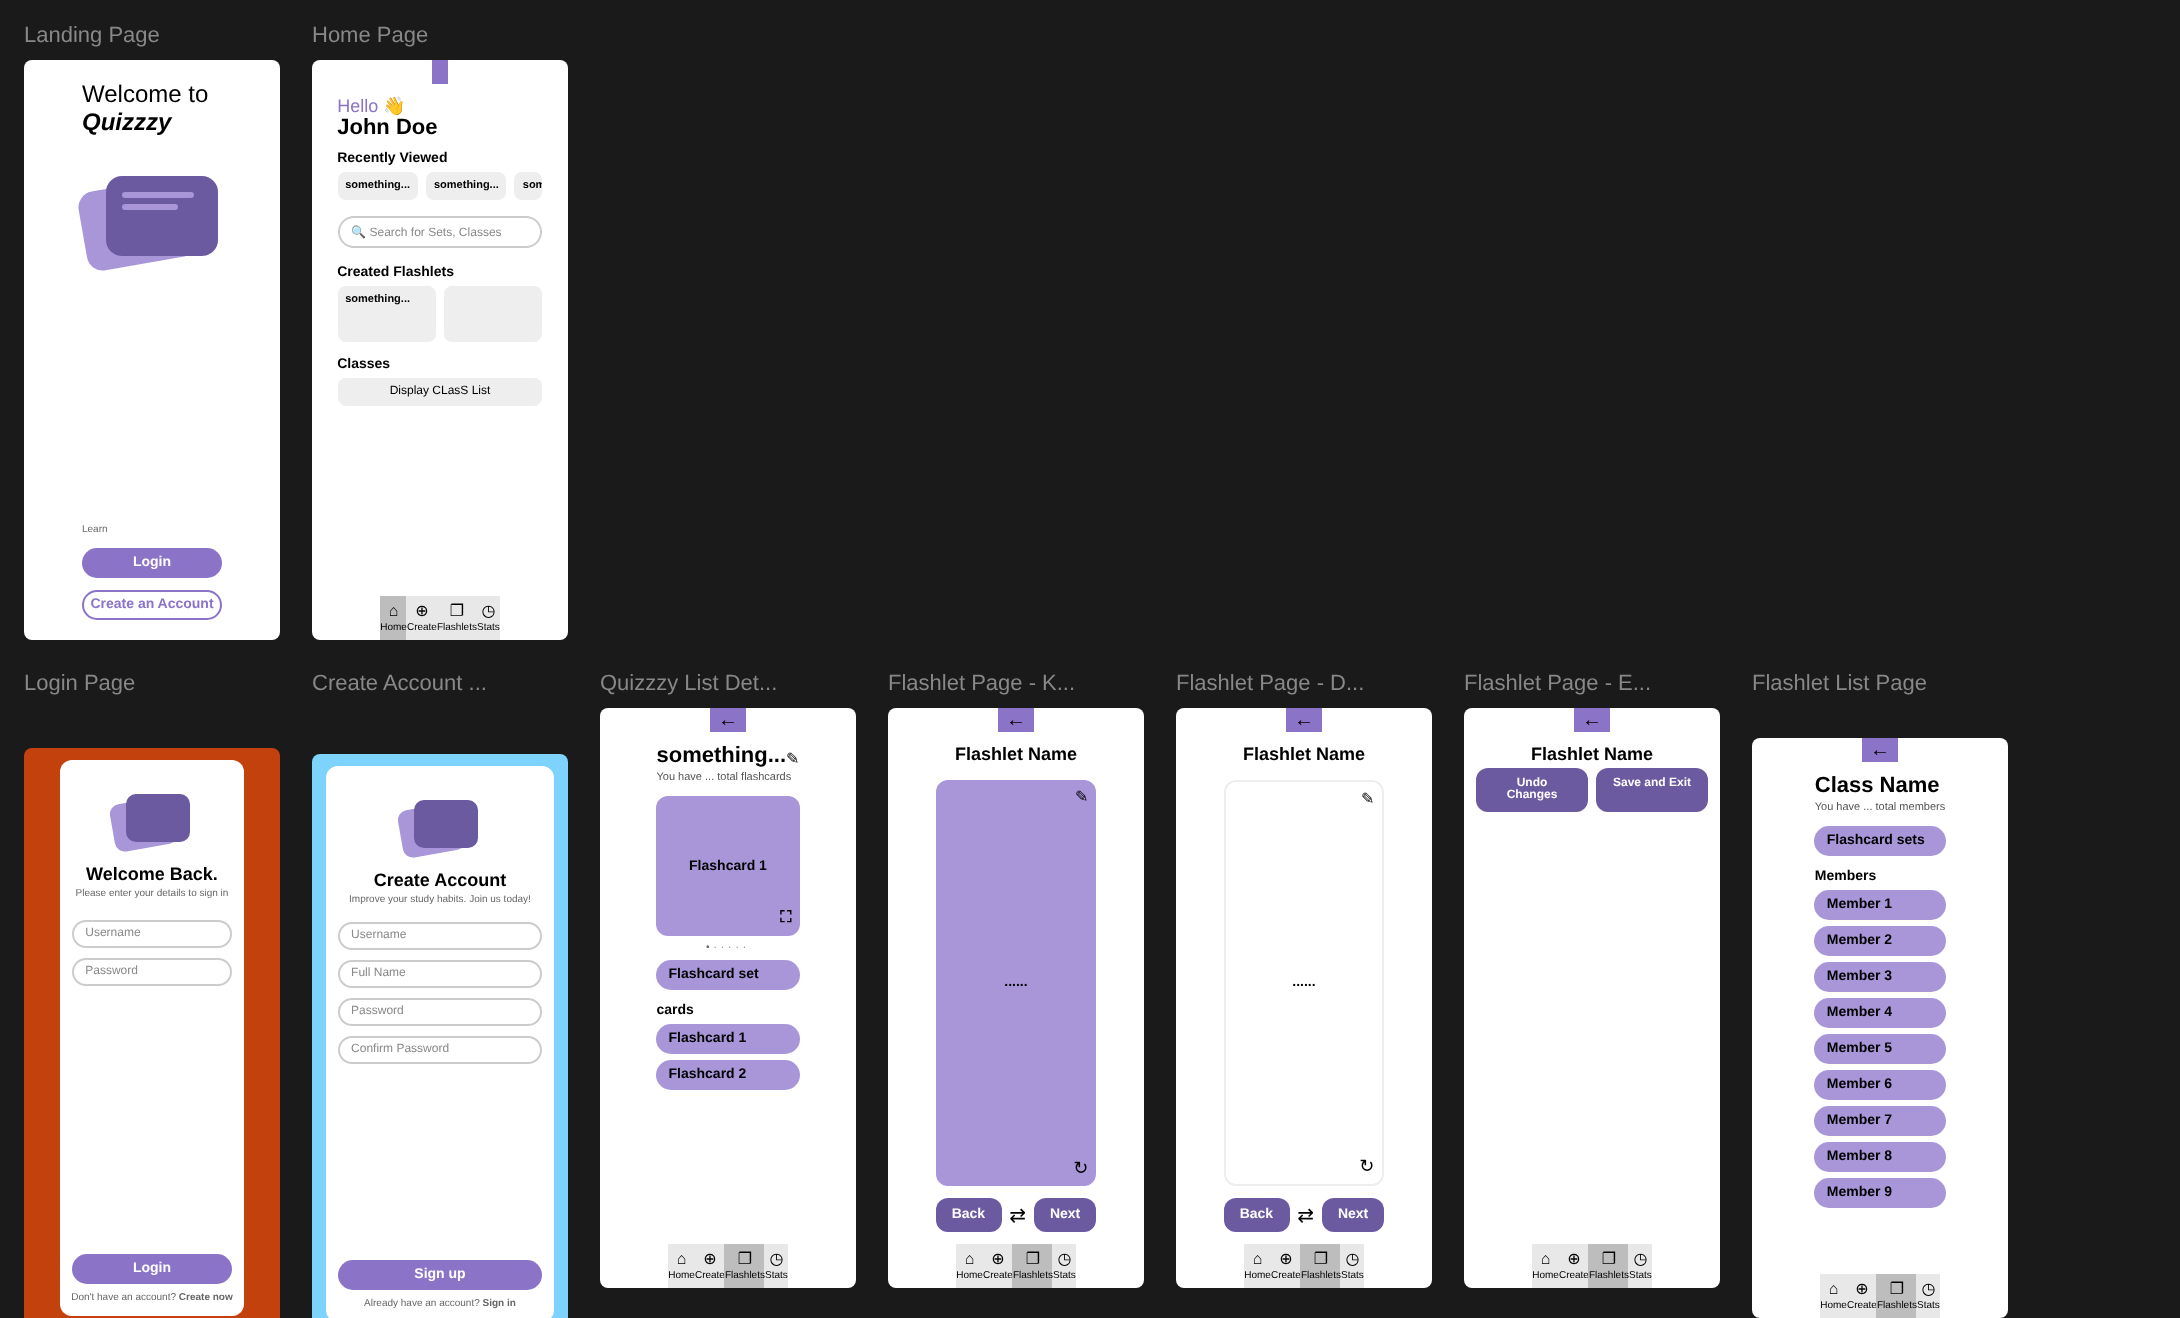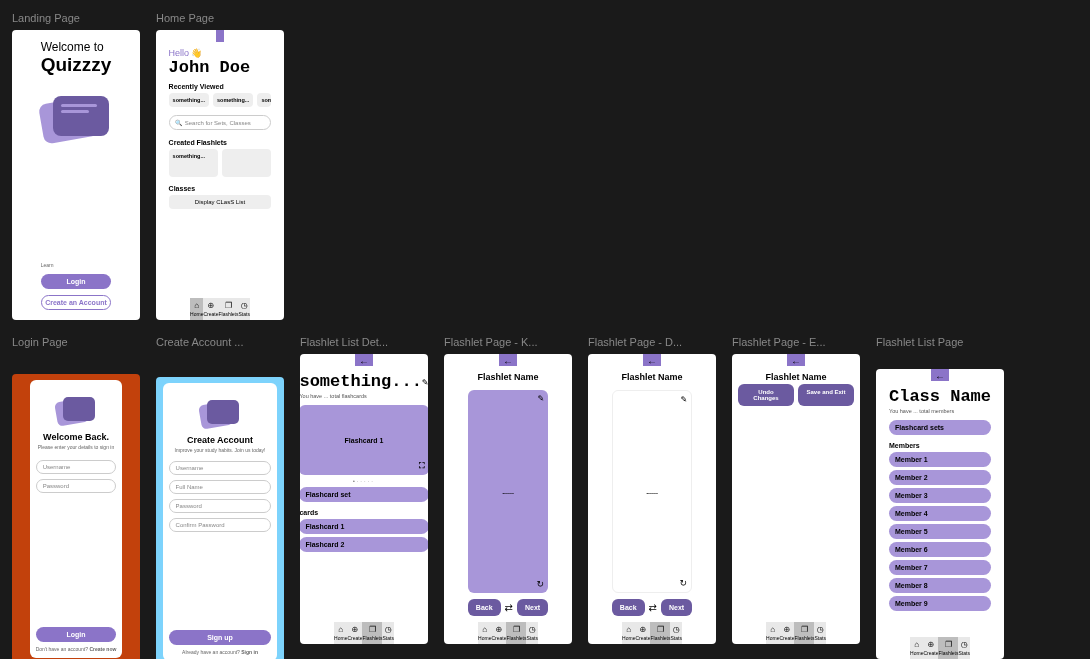--- a/index.html
+++ b/index.html
@@ -84,21 +84,21 @@
   }
   .btn-outline {
     border:1px solid #8b74c8;
     color:#8b74c8;
     border-radius:10px;
     text-align:center;
     padding:3px;
     font-size:7px;
     font-weight:600;
   }
-  .h1 { font-size:17px; font-weight:700; margin-bottom:2px;font-family:Liberation Mono, monospace;}
+  .h1 { font-size:11px; font-weight:700; margin-bottom:2px;}
   .h2 { font-size:9px; font-weight:700; margin-bottom:2px;}
   .small { font-size:5.5px; color:#555;}
   .tiny { font-size:5px; color:#666;}
   .card {
     background:#eee;
     border-radius:4px;
     padding:4px;
     margin-bottom:4px;
   }
   .input {
@@ -133,21 +133,21 @@
 </head>
 <body>
 
 <div class="grid">
 
 <div class="col">
   <div class="label">Landing Page</div>
   <div class="screen">
     <div class="content" style="padding:10px;">
       <div style="font-size:12px;">Welcome to</div>
-      <div style="font-size:19px;font-weight:800;">Quizzzy</div>
+      <div style="font-size:12px;font-weight:800;font-style:italic;">Quizzzy</div>
       <div class="logo-stack">
         <div class="s1"></div>
             <div class="s2"></div>
         <div class="line" style="top:18px;"></div>
         <div class="line" style="top:24px;width:28px;"></div>
       </div>
       <div class="tiny" style="margin-top:auto;margin-bottom:6px;">Learn</div>
       <div class="btn-primary" style="margin-bottom:6px;">Login</div>
       <div class="btn-outline">Create an Account</div>
     </div>
@@ -233,21 +233,21 @@
       <div class="input" style="width:100%;">Full Name</div>
       <div class="input" style="width:100%;">Password</div>
       <div class="input" style="width:100%;">Confirm Password</div>
       <div class="btn-primary" style="width:100%;margin-top:auto;">Sign up</div>
       <div class="tiny center" style="margin-top:4px;"><span>Already have an account?</span> <b>Sign in</b></div>
     </div>
   </div>
 </div>
 
 <div class="col" style="grid-row:2;grid-column:3;">
-  <div class="label">Flashlet List Det...</div>
+  <div class="label">Quizzzy List Det...</div>
   <div class="screen">
     <div class="topbar">
           <span class="back-arrow">←</span>
         </div>
     <div class="content">
       <div style="display:flex;justify-content:space-between;align-items:center;">
         <div class="h1">something...</div>
         <span style="font-size:8px;">✎</span>
       </div>
       <div class="small">You have ... total flashcards</div>

